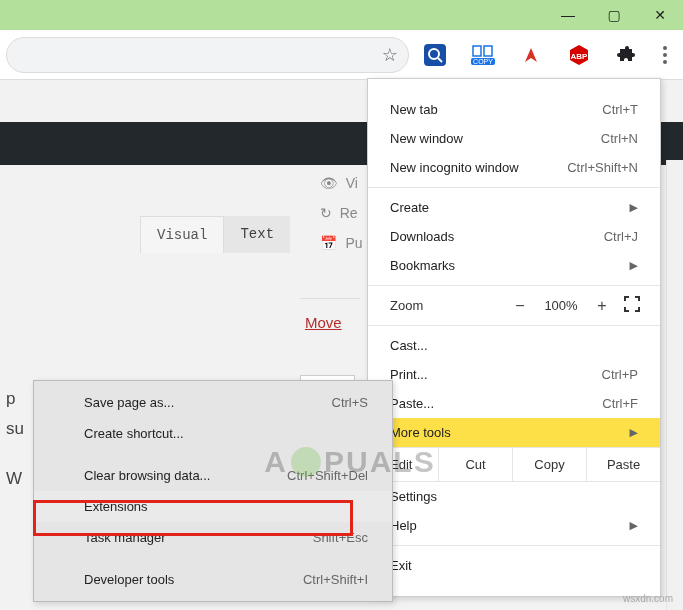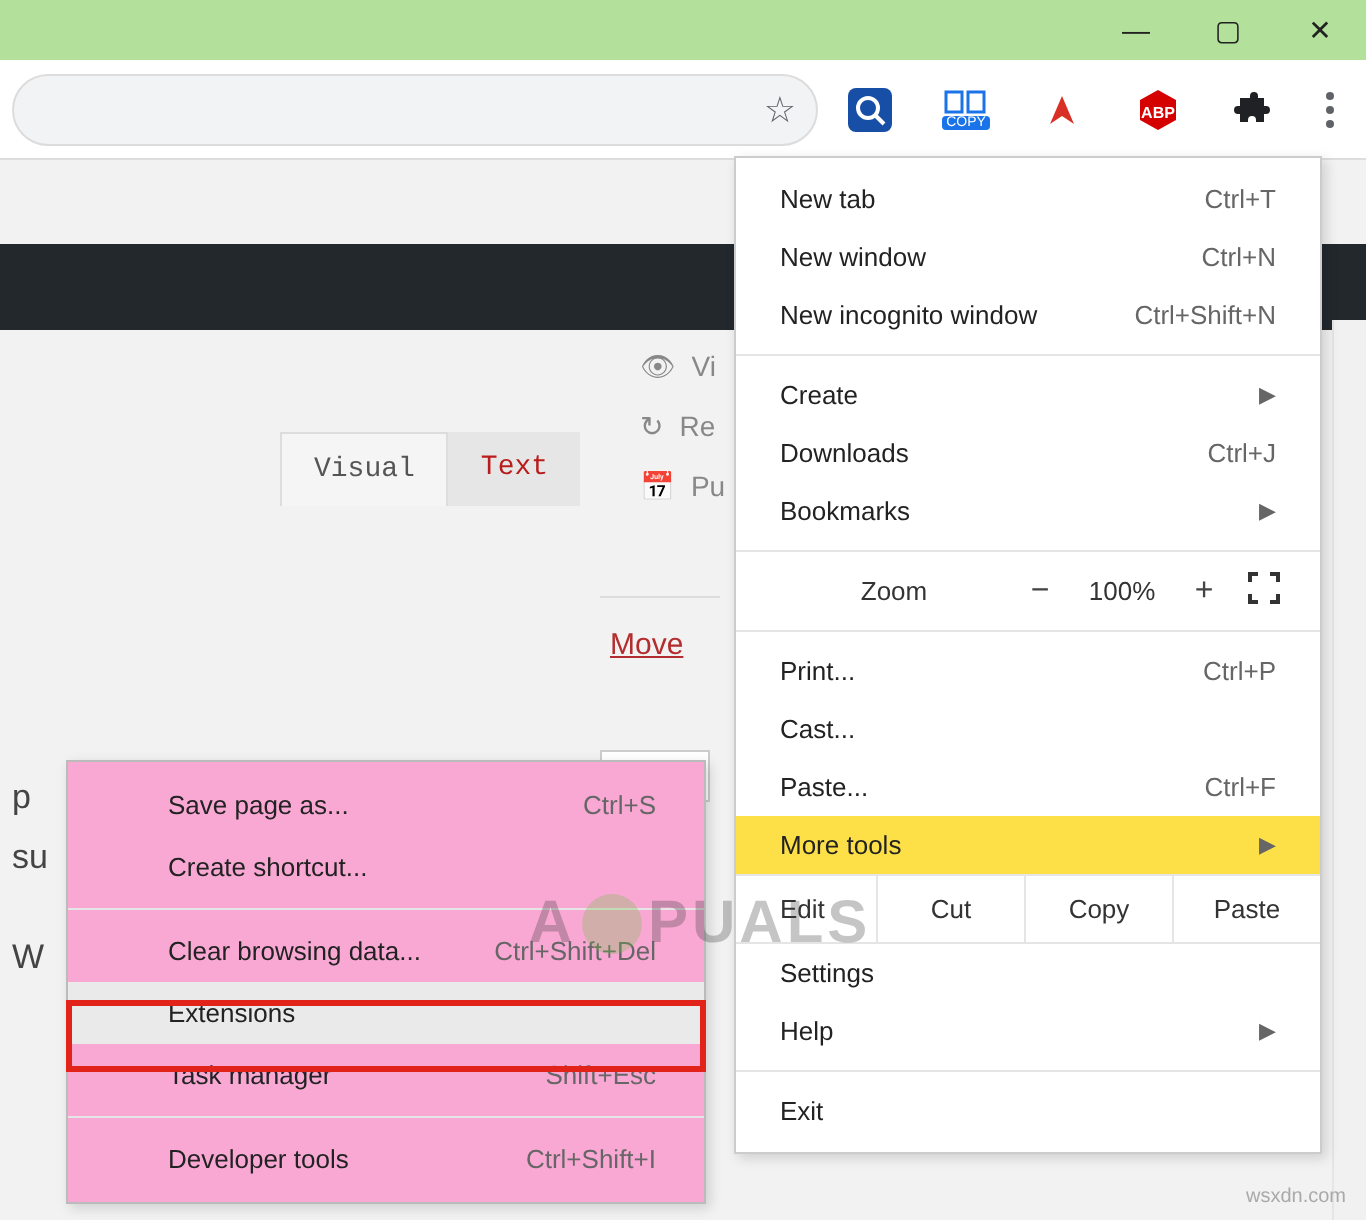--- a/index.html
+++ b/index.html
@@ -50,63 +50,63 @@
   .exticons { display:flex; align-items:center; gap:20px; margin:0 6px; }
   .ext { width:28px; height:28px; display:flex; align-items:center; justify-content:center; }
   .ext svg { display:block; }
   .dots {
     width:36px; height:36px; display:flex; align-items:center; justify-content:center;
     color:#5f6368; border-radius:50%;
   }
   .page { position:absolute; top:80px; left:0; width:683px; height:530px; background:#f2f2f2;}
   .blackbar { position:absolute; top:42px; left:0; right:0; height:43px; background:#23282d;}
   .tabs { position:absolute; top:136px; left:140px; display:flex;font-family:Liberation Mono, monospace; }
-  .tab { padding:10px 16px; font-size:14px; color:#b91c1c; }
+  .tab { padding:10px 16px; font-size:14px; color:#404040; }
   .tab.active { background:#f5f5f5; border:1px solid #ddd; border-bottom:none; color:#555;}
   .tab.idle { background:#e6e6e6; }
   .side-icons { position:absolute; left:320px; top:95px; display:flex; flex-direction:column; gap:14px; color:#888;}
   .side-row { display:flex; align-items:center; gap:8px; font-size:14px; }
   .movelink { position:absolute; left:305px; top:234px; color:#b32d2e; text-decoration:underline; font-size:15px;}
   .hr1 { position:absolute; left:300px; top:218px; width:60px; border-top:1px solid #ddd; }
   .emptybox { position:absolute; left:300px; top:295px; width:55px; height:26px; border:1px solid #ccc; background:#fff;}
   .stubtext { position:absolute; left:6px; color:#444; font-size:17px; line-height:1.6;}
 
   
   .menu {
     position:absolute;
     top:78px; left:367px;
     width:294px;
     background:#fff;
     border:1px solid #ccc;
     box-shadow: 2px 2px 6px rgba(0,0,0,0.15);
-    padding:6px 0;
+    padding:16px 0;
     font-size:13px;
     z-index:50;
   }
   .mi { display:flex; align-items:center; justify-content:space-between; padding:7px 22px; color:#222;}
   .mi .lbl {flex:1;}
   .mi .sh { color:#666; }
   .mi .arrow { color:#666; font-size:11px; margin-left:10px;}
   .mi.hover { background:#fde047; }
   .sep { height:1px; background:#e5e5e5; margin:5px 0;}
   .zoomrow { display:flex; align-items:center; padding:5px 14px 5px 22px; }
-  .zoomrow .zl { flex:1;text-align:center;}
+  .zoomrow .zl { flex:1;}
   .zbtn { width:32px; text-align:center; color:#444; font-size:16px;}
   .zval { width:50px; text-align:center; }
   .full { width:28px; text-align:center; }
   .editrow { display:flex; align-items:stretch; border-top:1px solid #e5e5e5; border-bottom:1px solid #e5e5e5;justify-content:space-between;}
   .editrow .edl { padding:9px 0 9px 22px; width:70px;}
   .editrow .ebtn { flex:1; text-align:center; padding:9px 0; border-left:1px solid #e5e5e5;}
 
   
   .submenu {
     position:absolute;
     top:380px; left:33px;
-    width:320px;
-    background:#f9a8d4;
+    width:360px;
+    background:#e5e5e5;
     border:1px solid #bbb;
     box-shadow: 2px 2px 6px rgba(0,0,0,0.15);
     padding:6px 0;
     font-size:13px;
     z-index:60;
   }
   .smi { display:flex; justify-content:space-between; padding:8px 24px 8px 50px; color:#222;}
   .smi .sh { color:#666; }
   .highlight-box {
     position:absolute;
@@ -242,25 +242,25 @@
     <span class="zval">100%</span>
     <span class="zbtn">+</span>
     <span class="full">
       <svg width="16" height="16" viewBox="0 0 16 16" stroke="#333" stroke-width="2" fill="none">
           <path d="M1 5V1h4M15 5V1h-4M1 11v4h4M15 11v4h-4"></path>
         </svg>
     </span>
   </div>
   <div class="sep"></div>
   <div class="mi">
+      <span class="lbl">Cast...</span>
+    </div>
+  <div class="mi">
       <span class="lbl">Print...</span>
       <span class="sh">Ctrl+P</span>
-    </div>
-  <div class="mi">
-      <span class="lbl">Cast...</span>
     </div>
   <div class="mi">
       <span class="lbl">Paste...</span>
       <span class="sh">Ctrl+F</span>
     </div>
   <div class="mi hover">
       <span class="lbl">More tools</span>
       <span class="arrow">▶</span>
     </div>
   <div class="editrow">

